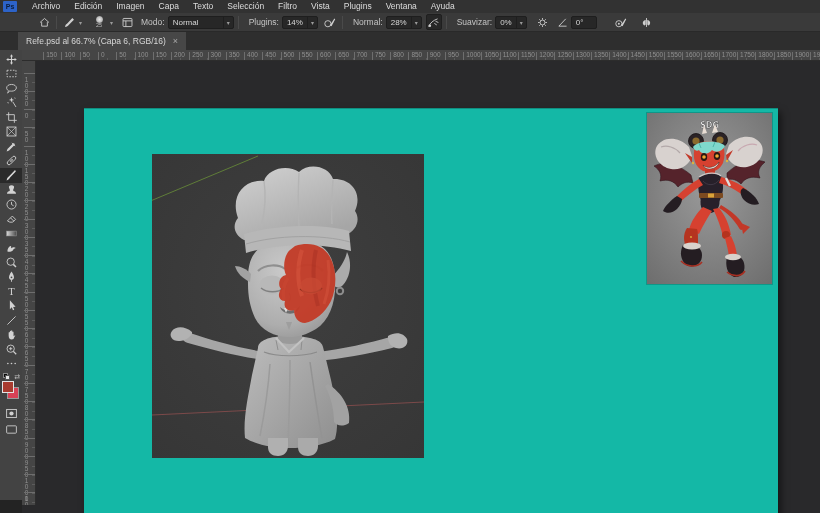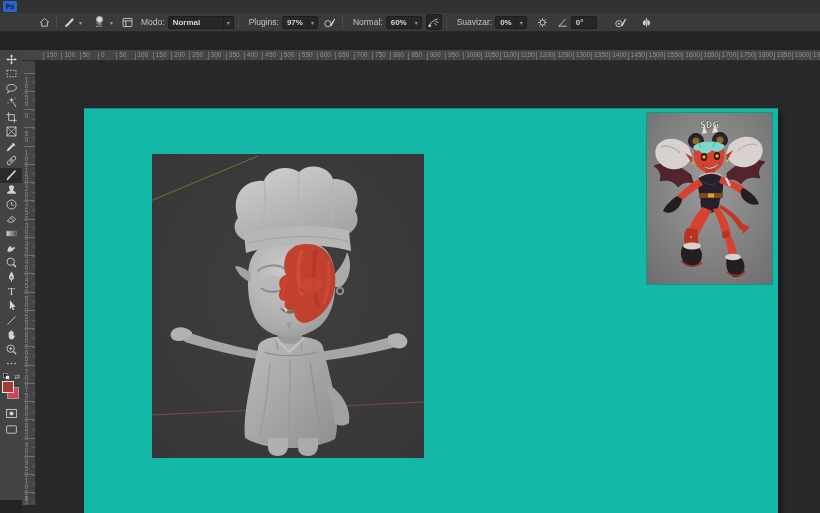--- a/index.html
+++ b/index.html
@@ -19,21 +19,21 @@
   
   .optionsbar { position:absolute; left:0; top:13px; width:820px; height:19px;
     background:#3a3a3a; border-bottom:1px solid #292929; display:flex; align-items:center;
     color:#c8c8c8; font-size:8.5px; z-index:29; }
   .ob-icon { width:16px; height:16px; display:flex; align-items:center; justify-content:center; flex:none; }
   .ob-icon svg { display:block; }
   .ob-sep { width:1px; height:13px; background:#4a4a4a; margin:0 4px; flex:none; }
   .ob-label { margin:0 3px 0 6px; white-space:nowrap; color:#c4c4c4; }
   .field { display:flex; align-items:center; height:13px; background:#272727;
     border:1px solid #1e1e1e; border-radius:2px; flex:none; }
-  .field .val { padding:0 4px; color:#d6d6d6; font-size:8px;font-weight:bold; }
+  .field .val { padding:0 4px; color:#d6d6d6; font-size:8px; }
   .field .chev { width:10px; border-left:1px solid #1e1e1e; color:#9a9a9a; font-size:6px;
     display:flex; align-items:center; justify-content:center; height:100%; }
   .chev-only { color:#9a9a9a; font-size:6px; margin:0 2px; }
   .brush-preview { display:flex; flex-direction:column; align-items:center; width:18px; flex:none; }
   .brush-dot { width:7px; height:7px; border-radius:50%;
     background:radial-gradient(circle,#e8e8e8 0%,#bdbdbd 55%,rgba(120,120,120,0) 100%); }
   .brush-size { font-size:5.5px; color:#bdbdbd; line-height:5px; }
   .pressed { background:#272727; border-radius:2px; border:1px solid #1f1f1f; }
 
   
@@ -85,20 +85,33 @@
     outline:1px solid rgba(0,0,0,.18); }
   svg { shape-rendering:geometricPrecision; }
 </style>
 </head>
 <body>
 
 <div class="app">
 
   <div class="menubar">
     <div class="ps-logo">Ps</div>
+    <div class="menu-items" id="menu-items">
+        <span class="menu-item">Archivo</span>
+        <span class="menu-item">Edición</span>
+        <span class="menu-item">Imagen</span>
+        <span class="menu-item">Capa</span>
+        <span class="menu-item">Texto</span>
+        <span class="menu-item">Selección</span>
+        <span class="menu-item">Filtro</span>
+        <span class="menu-item">Vista</span>
+        <span class="menu-item">Plugins</span>
+        <span class="menu-item">Ventana</span>
+        <span class="menu-item">Ayuda</span>
+      </div>
   </div>
 
   <div class="optionsbar">
     <div style="width:36px"></div>
     <span class="ob-icon">
         <svg width="13" height="13" viewBox="0 0 16 16" fill="none" stroke="#cfcfcf" stroke-width="1.1">
           <path d="M2.5 8 L8 3 L13.5 8 M4.5 7.5 V12.5 H11.5 V7.5"></path>
         </svg>
       </span>
     <div class="ob-sep"></div>
@@ -122,34 +135,34 @@
         </svg>
       </span>
     <span class="ob-label">Modo:</span>
     <div class="field" style="width:66px">
       <span class="val" style="flex:1">Normal</span>
       <span class="chev">▾</span>
     </div>
     <div class="ob-sep"></div>
     <span class="ob-label">Plugins:</span>
     <div class="field">
-      <span class="val">97%</span>
+      <span class="val">14%</span>
       <span class="chev">▾</span>
     </div>
     <div style="width:4px"></div>
     <span class="ob-icon">
         <svg width="13" height="13" viewBox="0 0 16 16" fill="none" stroke="#cfcfcf" stroke-width="1.1">
           <circle cx="6" cy="9.5" r="3.8"></circle>
           <path d="M8.5 11.5 L14 3 L15 4 L10.5 12.5 Z" fill="#cfcfcf" stroke="none"></path>
         </svg>
       </span>
     <div class="ob-sep"></div>
     <span class="ob-label">Normal:</span>
     <div class="field">
-      <span class="val">60%</span>
+      <span class="val">28%</span>
       <span class="chev">▾</span>
     </div>
     <div style="width:4px"></div>
     <span class="ob-icon pressed">
         <svg width="13" height="13" viewBox="0 0 16 16" fill="none" stroke="#cfcfcf" stroke-width="1.1">
           <path d="M2 13 C4 8.5 7.5 5.5 13 3.5"></path>
           <circle cx="3.5" cy="12" r="1.6" fill="#cfcfcf" stroke="none"></circle>
           <path d="M9 9 L12 11 M10.5 6.5 L14 8"></path>
         </svg>
       </span>
@@ -185,20 +198,26 @@
       </span>
     <div style="width:10px"></div>
     <span class="ob-icon">
         <svg width="13" height="13" viewBox="0 0 16 16" fill="none" stroke="#cfcfcf" stroke-width="1.1">
           <path d="M8 2.5 V13.5"></path>
           <path d="M7 4.5 C3.5 5.5 2.5 8.5 4.5 11 C5.5 12 6.5 11.5 7 10.5 Z M9 4.5 C12.5 5.5 13.5 8.5 11.5 11 C10.5 12 9.5 11.5 9 10.5 Z" fill="#cfcfcf" stroke="none"></path>
         </svg>
       </span>
   </div>
 
+  <div class="tabbar">
+    <div class="doc-tab">
+      <span class="title">Refe.psd al 66.7% (Capa 6, RGB/16)</span>
+      <span class="close">×</span>
+    </div>
+  </div>
 
   <div class="pasteboard"></div>
 
   <div class="hruler" id="hruler">
       <div class="ticks"></div>
       <span class="hlabel" style="left: 21.2px;">150</span>
       <span class="hlabel" style="left: 39.46px;">100</span>
       <span class="hlabel" style="left: 57.72px;">50</span>
       <span class="hlabel" style="left: 75.98px;">0</span>
       <span class="hlabel" style="left: 94.24px;">50</span>

